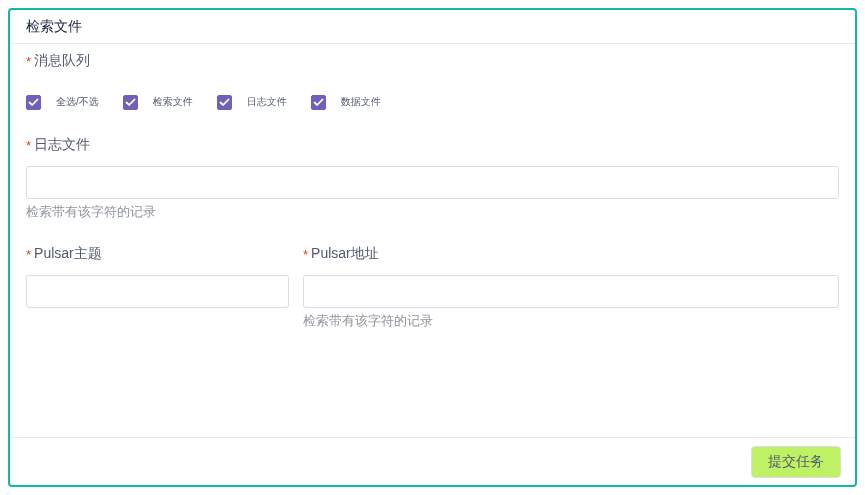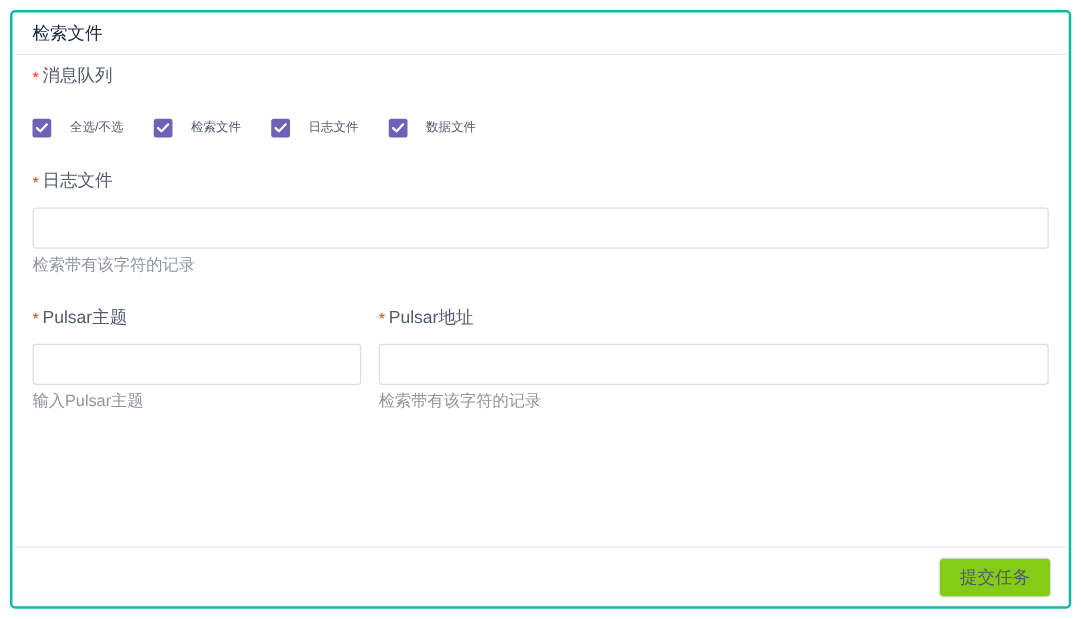--- a/index.html
+++ b/index.html
@@ -114,21 +114,21 @@
     height: 48px;
     border-top: 1px solid #e8eaec;
     display: flex;
     align-items: center;
     justify-content: flex-end;
     padding: 0 14px;
   }
   .submit-btn {
     height: 32px;
     padding: 0 16px;
-    background: #84cc16;
+    background: #bef264;
     border: 1px solid #dcdee2;
     border-radius: 4px;
     color: #515a6e;
     font-size: 14px;
     font-family: Liberation Sans, sans-serif;
     cursor: pointer;
   }
 </style>
 </head>
 <body>
@@ -190,21 +190,20 @@
         <div class="helper">检索带有该字符的记录</div>
       </div>
 
 
       <div class="form-item pulsar-row">
         <div class="pulsar-col-topic">
           <div class="form-label">
             <span class="asterisk">*</span><span>Pulsar主题</span>
           </div>
           <input class="text-input" type="text" value="" style="">
-          <div class="helper">输入Pulsar主题</div>
         </div>
         <div class="pulsar-col-address">
           <div class="form-label">
             <span class="asterisk">*</span><span>Pulsar地址</span>
           </div>
           <input class="text-input" type="text" value="" style="">
           <div class="helper">检索带有该字符的记录</div>
         </div>
       </div>
 

